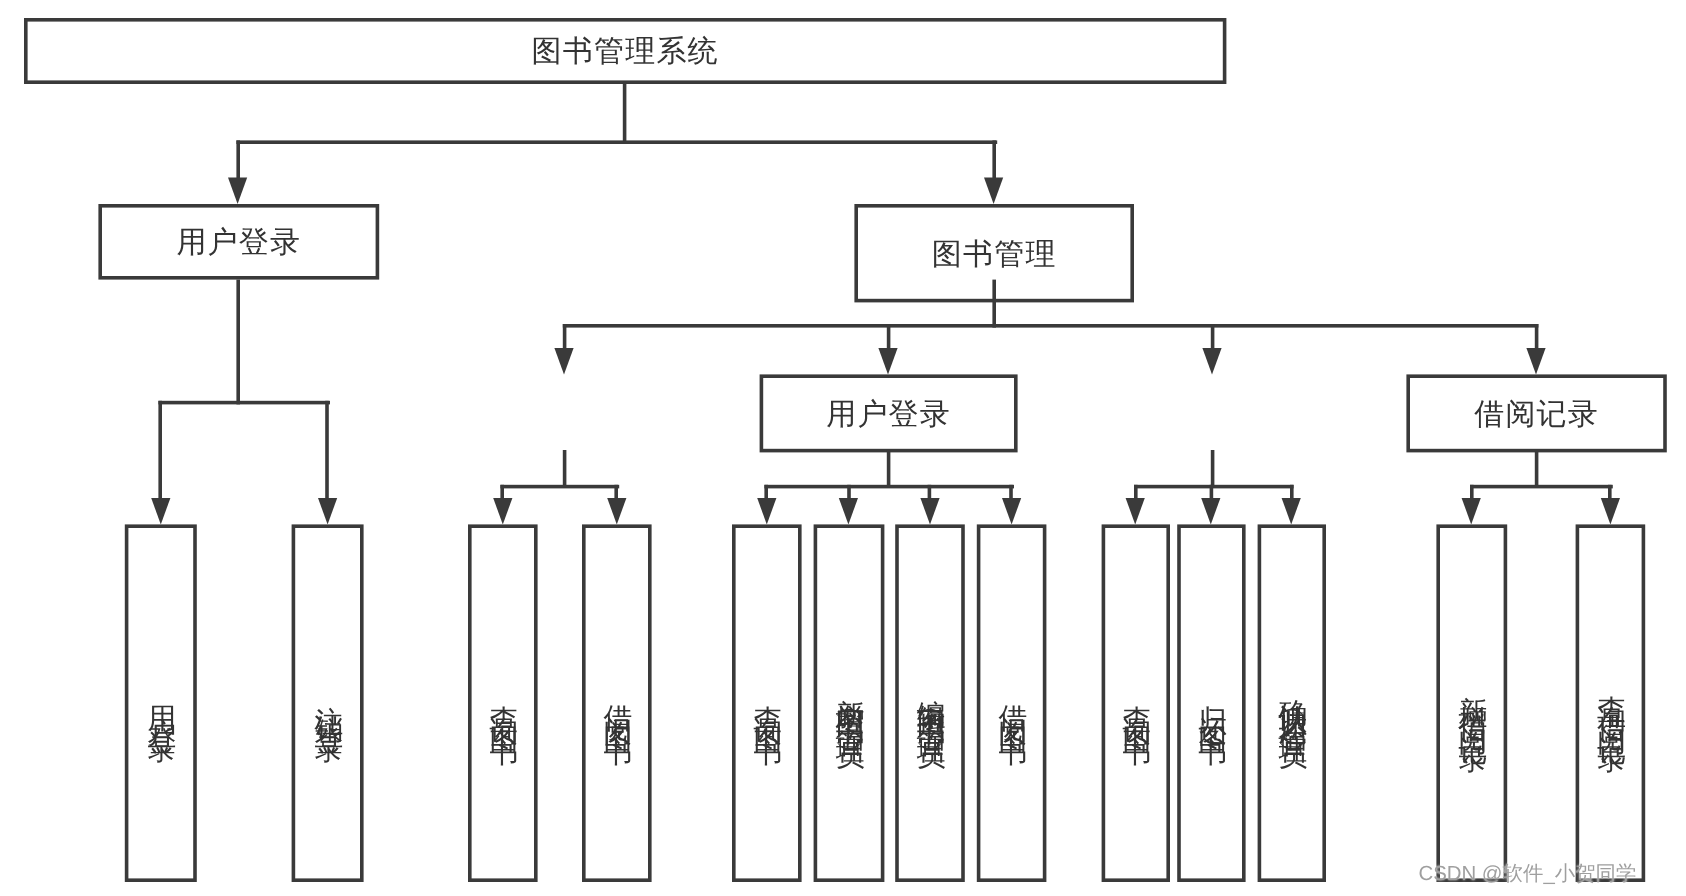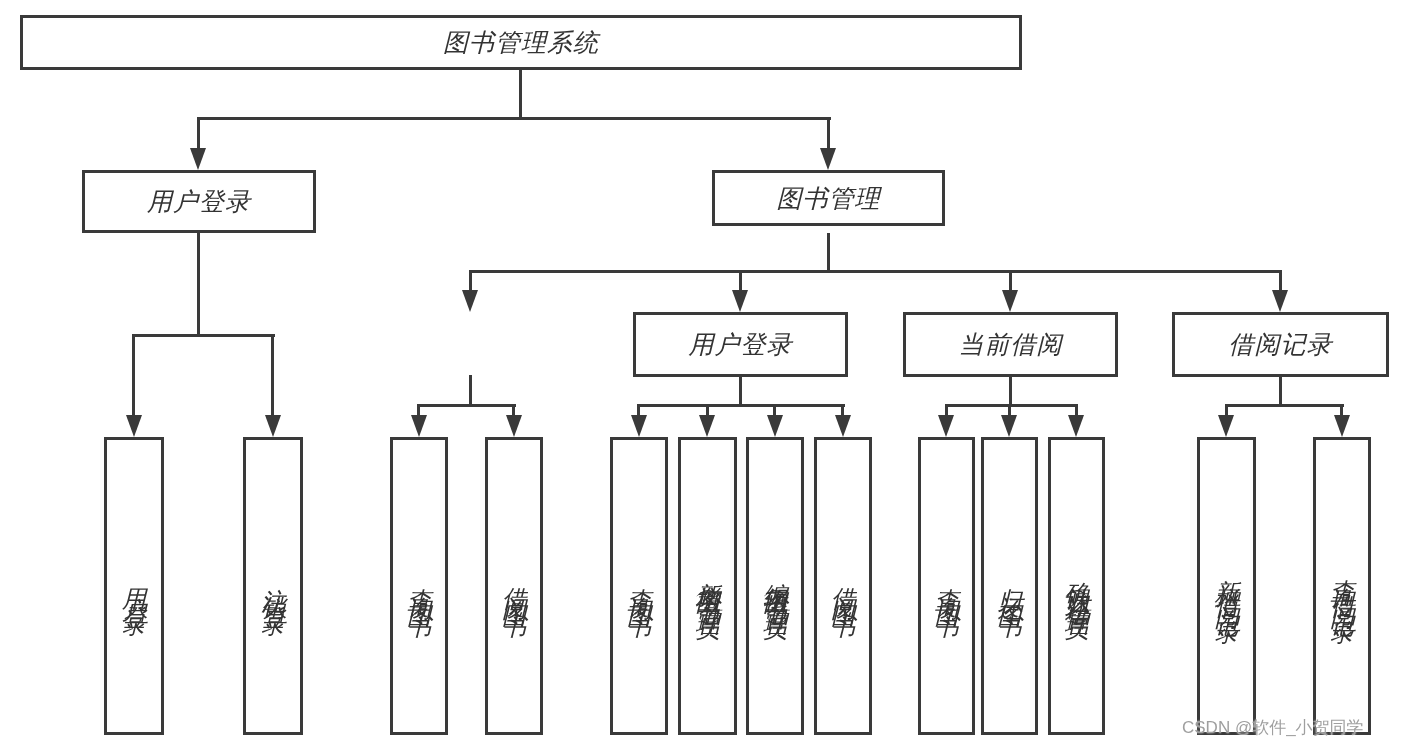--- a/index.html
+++ b/index.html
@@ -17,21 +17,20 @@
   }
   .node, .vnode {
     position: absolute;
     background: #ffffff;
     border: 3px solid var(--line-color, #3a3a3a);
     box-sizing: border-box;
     display: flex;
     align-items: center;
     justify-content: center;
     color: var(--text-color, #333333);
-    font-style: italic;
   }
   .node { font-size: 25px; letter-spacing: 1px; }
   .vnode { font-size: 24px; }
   .vtext {
     writing-mode: vertical-rl;
     text-orientation: mixed;
     letter-spacing: 0.36em;
     white-space: nowrap;
   }
   .vtext.tight { letter-spacing: 0.21em; }
@@ -70,21 +69,21 @@
   <div class="line" style="left:519px; top:69px; width:3px; height:50px;"></div>
   <div class="line" style="left:197px; top:117px; width:634px; height:3px;"></div>
   <div class="line" style="left:197px; top:117px; width:3px; height:33px;"></div>
   <div class="arrow" style="left:190px; top:148px;"></div>
   <div class="line" style="left:827px; top:117px; width:3px; height:33px;"></div>
   <div class="arrow" style="left:820px; top:148px;"></div>
 
   <div class="node" style="left:82px; top:170px; width:234px; height:63px;">
     <span>用户登录</span>
   </div>
-  <div class="node" style="left:712px; top:170px; width:233px; height:56px;justify-content:center;">
+  <div class="node" style="left:712px; top:170px; width:233px; height:82px;justify-content:center;">
     <span>图书管理</span>
   </div>
 
   <div class="line" style="left:197px; top:233px; width:3px; height:104px;"></div>
   <div class="line" style="left:132px; top:334px; width:143px; height:3px;"></div>
   <div class="line" style="left:132px; top:334px; width:3px; height:83px;"></div>
   <div class="arrow" style="left:126px; top:415px;"></div>
   <div class="line" style="left:271px; top:334px; width:3px; height:83px;"></div>
   <div class="arrow" style="left:265px; top:415px;"></div>
 
@@ -94,23 +93,20 @@
   <div class="arrow" style="left:462px; top:290px;"></div>
   <div class="line" style="left:739px; top:270px; width:3px; height:22px;"></div>
   <div class="arrow" style="left:732px; top:290px;"></div>
   <div class="line" style="left:1009px; top:270px; width:3px; height:22px;"></div>
   <div class="arrow" style="left:1002px; top:290px;"></div>
   <div class="line" style="left:1279px; top:270px; width:3px; height:22px;"></div>
   <div class="arrow" style="left:1272px; top:290px;"></div>
 
   <div class="node" style="left:633px; top:312px; width:215px; height:65px;">
     <span>用户登录</span>
-  </div>
-  <div class="node" style="left:903px; top:312px; width:215px; height:65px;">
-    <span>当前借阅</span>
   </div>
   <div class="node" style="left:1172px; top:312px; width:217px; height:65px;">
     <span>借阅记录</span>
   </div>
 
   <div class="line" style="left:469px; top:375px; width:3px; height:31px;"></div>
   <div class="line" style="left:417px; top:404px; width:99px; height:3px;"></div>
   <div class="line" style="left:417px; top:404px; width:3px; height:13px;"></div>
   <div class="arrow" style="left:411px; top:415px;"></div>
   <div class="line" style="left:512px; top:404px; width:3px; height:13px;"></div>

